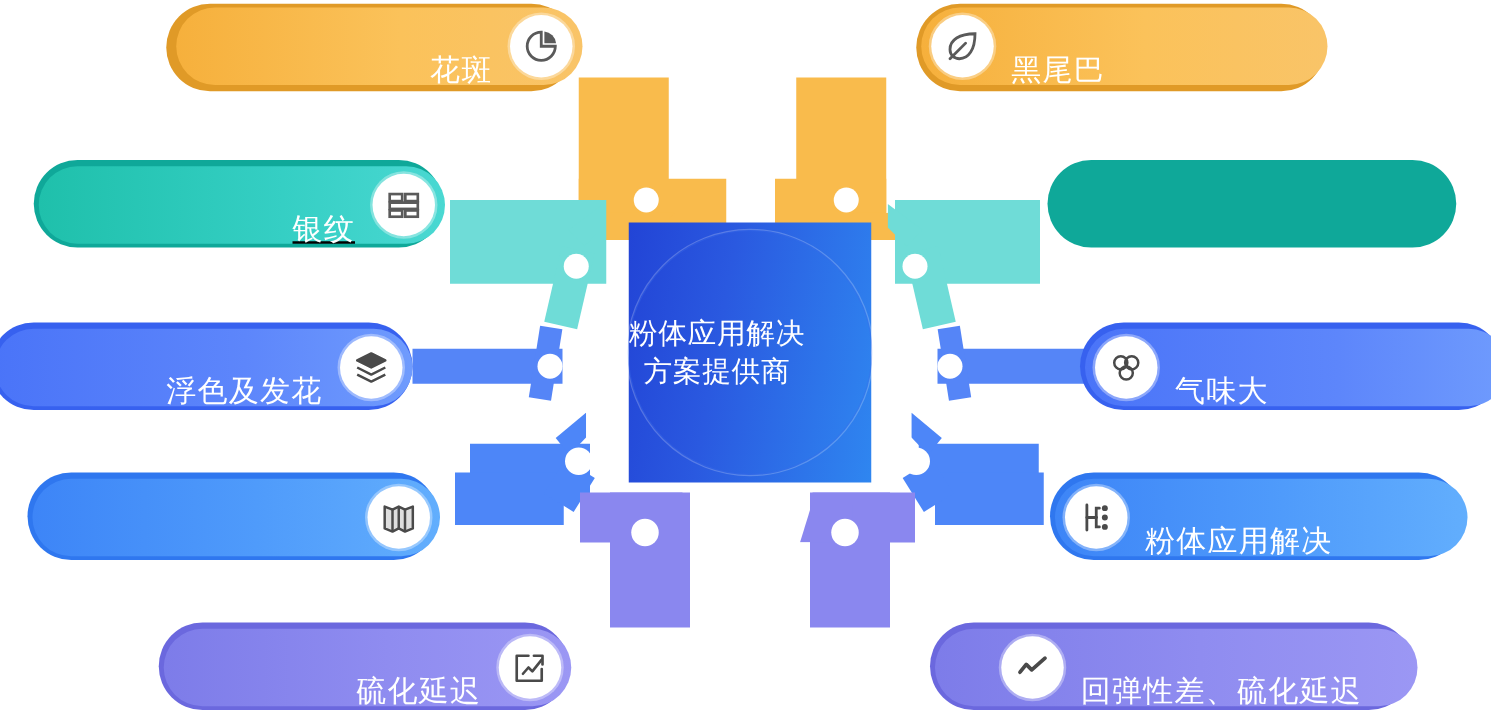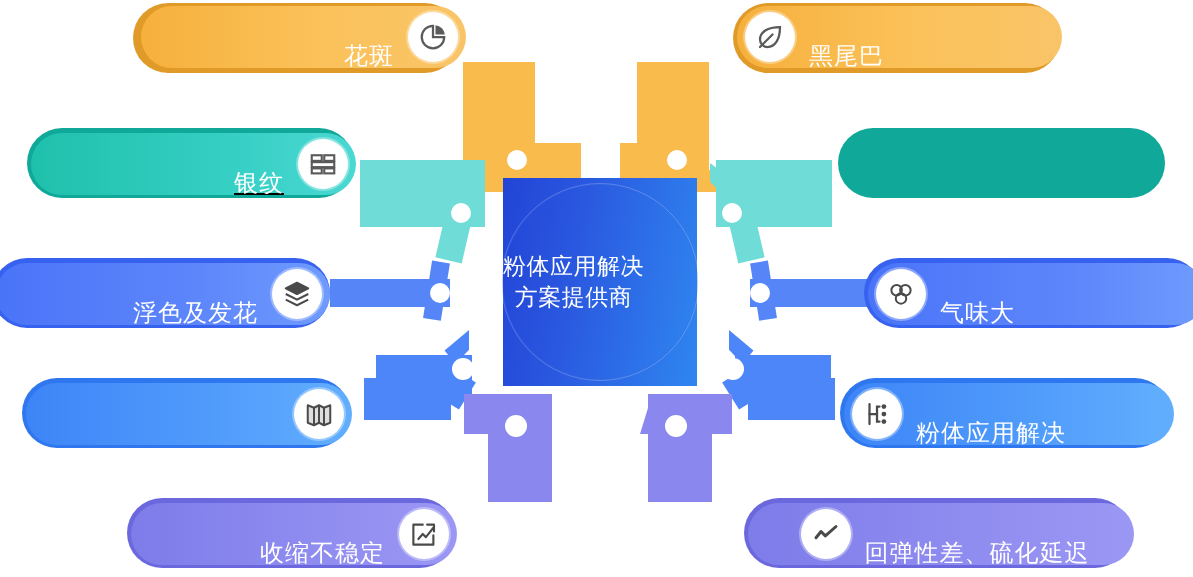--- a/index.html
+++ b/index.html
@@ -224,21 +224,21 @@
         <circle cx="17.5" cy="6" r="1.9" fill="#4a4a4a" stroke="none"></circle>
         <circle cx="17.5" cy="12" r="1.9" fill="#4a4a4a" stroke="none"></circle>
         <circle cx="17.5" cy="18" r="1.9" fill="#4a4a4a" stroke="none"></circle>
       </svg>
     </span>
     <span class="plabel">粉体应用解决</span>
   </div>
 
   <div class="pill-shadow p-violet-sh" style="left:127px;top:498px;width:328px;height:70px;border-radius:35px;"></div>
   <div class="pill left p-violet" style="left:131px;top:503px;width:318px;">
-    <span class="plabel">收缩不稳定</span>
+    <span class="plabel">硫化延迟</span>
     <span class="badge">
       <svg width="30" height="30" viewBox="0 0 24 24" fill="none" stroke="#4a4a4a" stroke-width="1.7" stroke-linecap="round" stroke-linejoin="round">
         <path d="M19.5 13v7.5h-16V4.5H11"></path>
         <path d="M7.5 16l3.5-4 2.5 2.5 6-7.5"></path>
         <path d="M14.5 4.5h5.5V10"></path>
       </svg>
     </span>
   </div>
 
   <div class="pill-shadow p-violet-sh" style="left:744px;top:498px;width:386px;height:70px;border-radius:35px;"></div>

